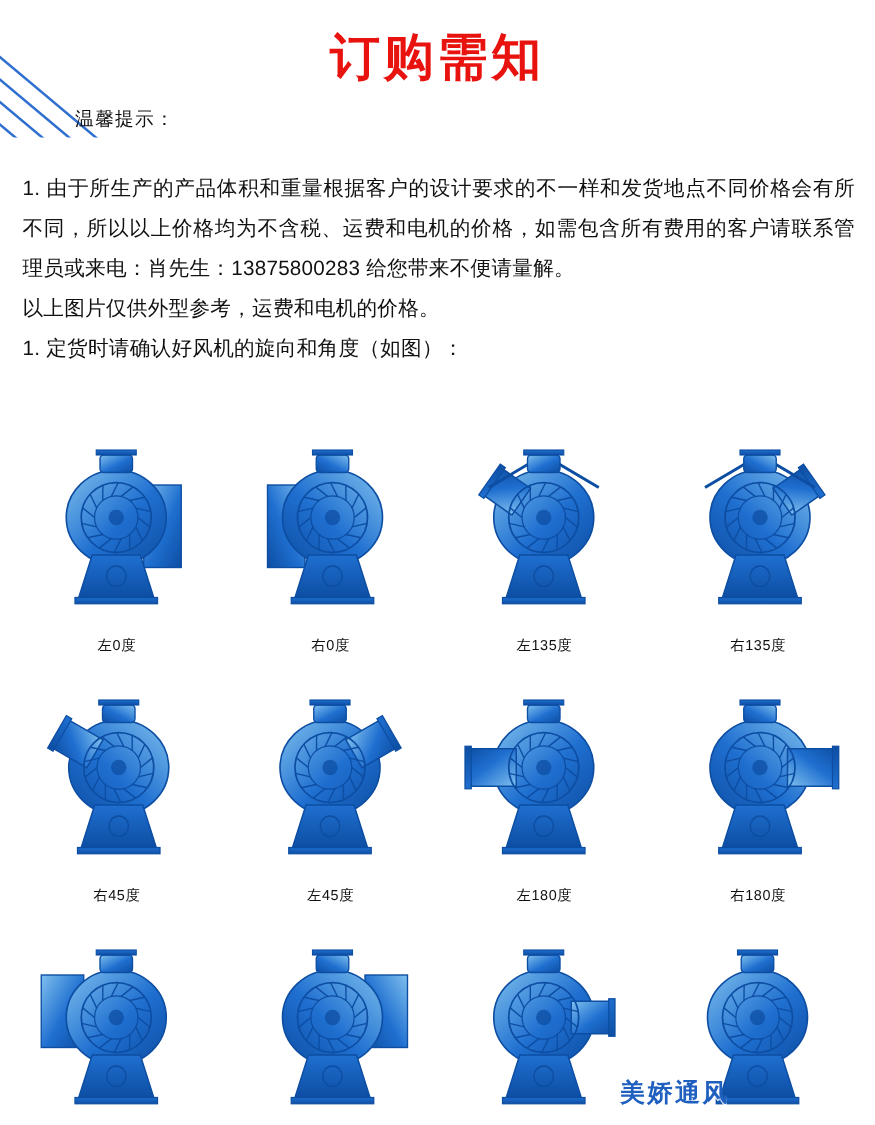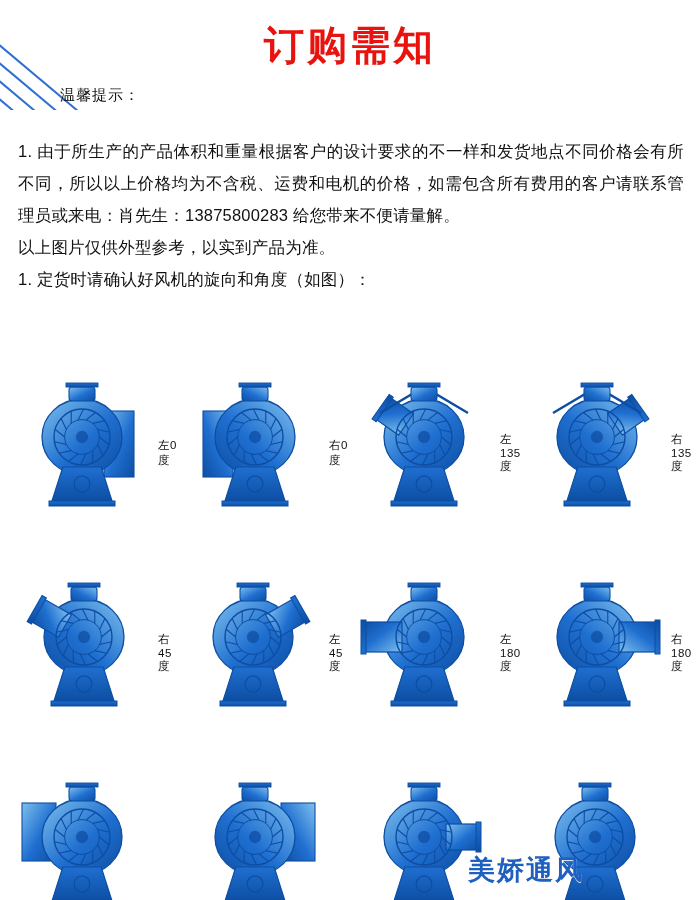--- a/index.html
+++ b/index.html
@@ -103,42 +103,42 @@
     width: 684px;
   }
   .row {
     display: flex;
     width: 684px;
     height: 200px;
   }
   .cell {
     width: 171px;
     display: flex;
-    flex-direction: row;
+    flex-direction: column;
     align-items: center;
     justify-content: flex-start;
   }
   .fan-box {
     width: 150px;
     height: 155px;
     position: relative;
   }
   .caption {
     font-size: 11.5px;
     color: #111;
     margin-top: 2px;
     letter-spacing: 0.5px;
   }
   svg { display: block; }
 
   .watermark {
     position: absolute;
     right: 12px;
     bottom: 12px;
-    font-size: 27px;
+    font-size: 20px;
     font-weight: bold;
     color: #1f5fbf;
     letter-spacing: 2px;
     font-family: Liberation Sans, sans-serif;
     text-shadow: 0 1px 0 rgba(255,255,255,0.8);
   }
 </style>
 </head>
 <body>
 
@@ -150,21 +150,21 @@
       <span></span>
       <span></span>
   </div>
 
   <div class="title">订购需知</div>
 
   <div class="tip">温馨提示：</div>
 
   <div class="body-text">
     <p>1. 由于所生产的产品体积和重量根据客户的设计要求的不一样和发货地点不同价格会有所不同，所以以上价格均为不含税、运费和电机的价格，如需包含所有费用的客户请联系管理员或来电：肖先生：13875800283 给您带来不便请量解。</p>
-    <p>以上图片仅供外型参考，以实到产品为准。</p>
+    <p>以上图片仅供外型参考，运费和电机的价格。</p>
     <p>1. 定货时请确认好风机的旋向和角度（如图）：</p>
   </div>
 
   <div class="blob"></div>
 
   <div class="grid">
 
     <div class="row">
       <div class="cell">
         <div class="fan-box">

